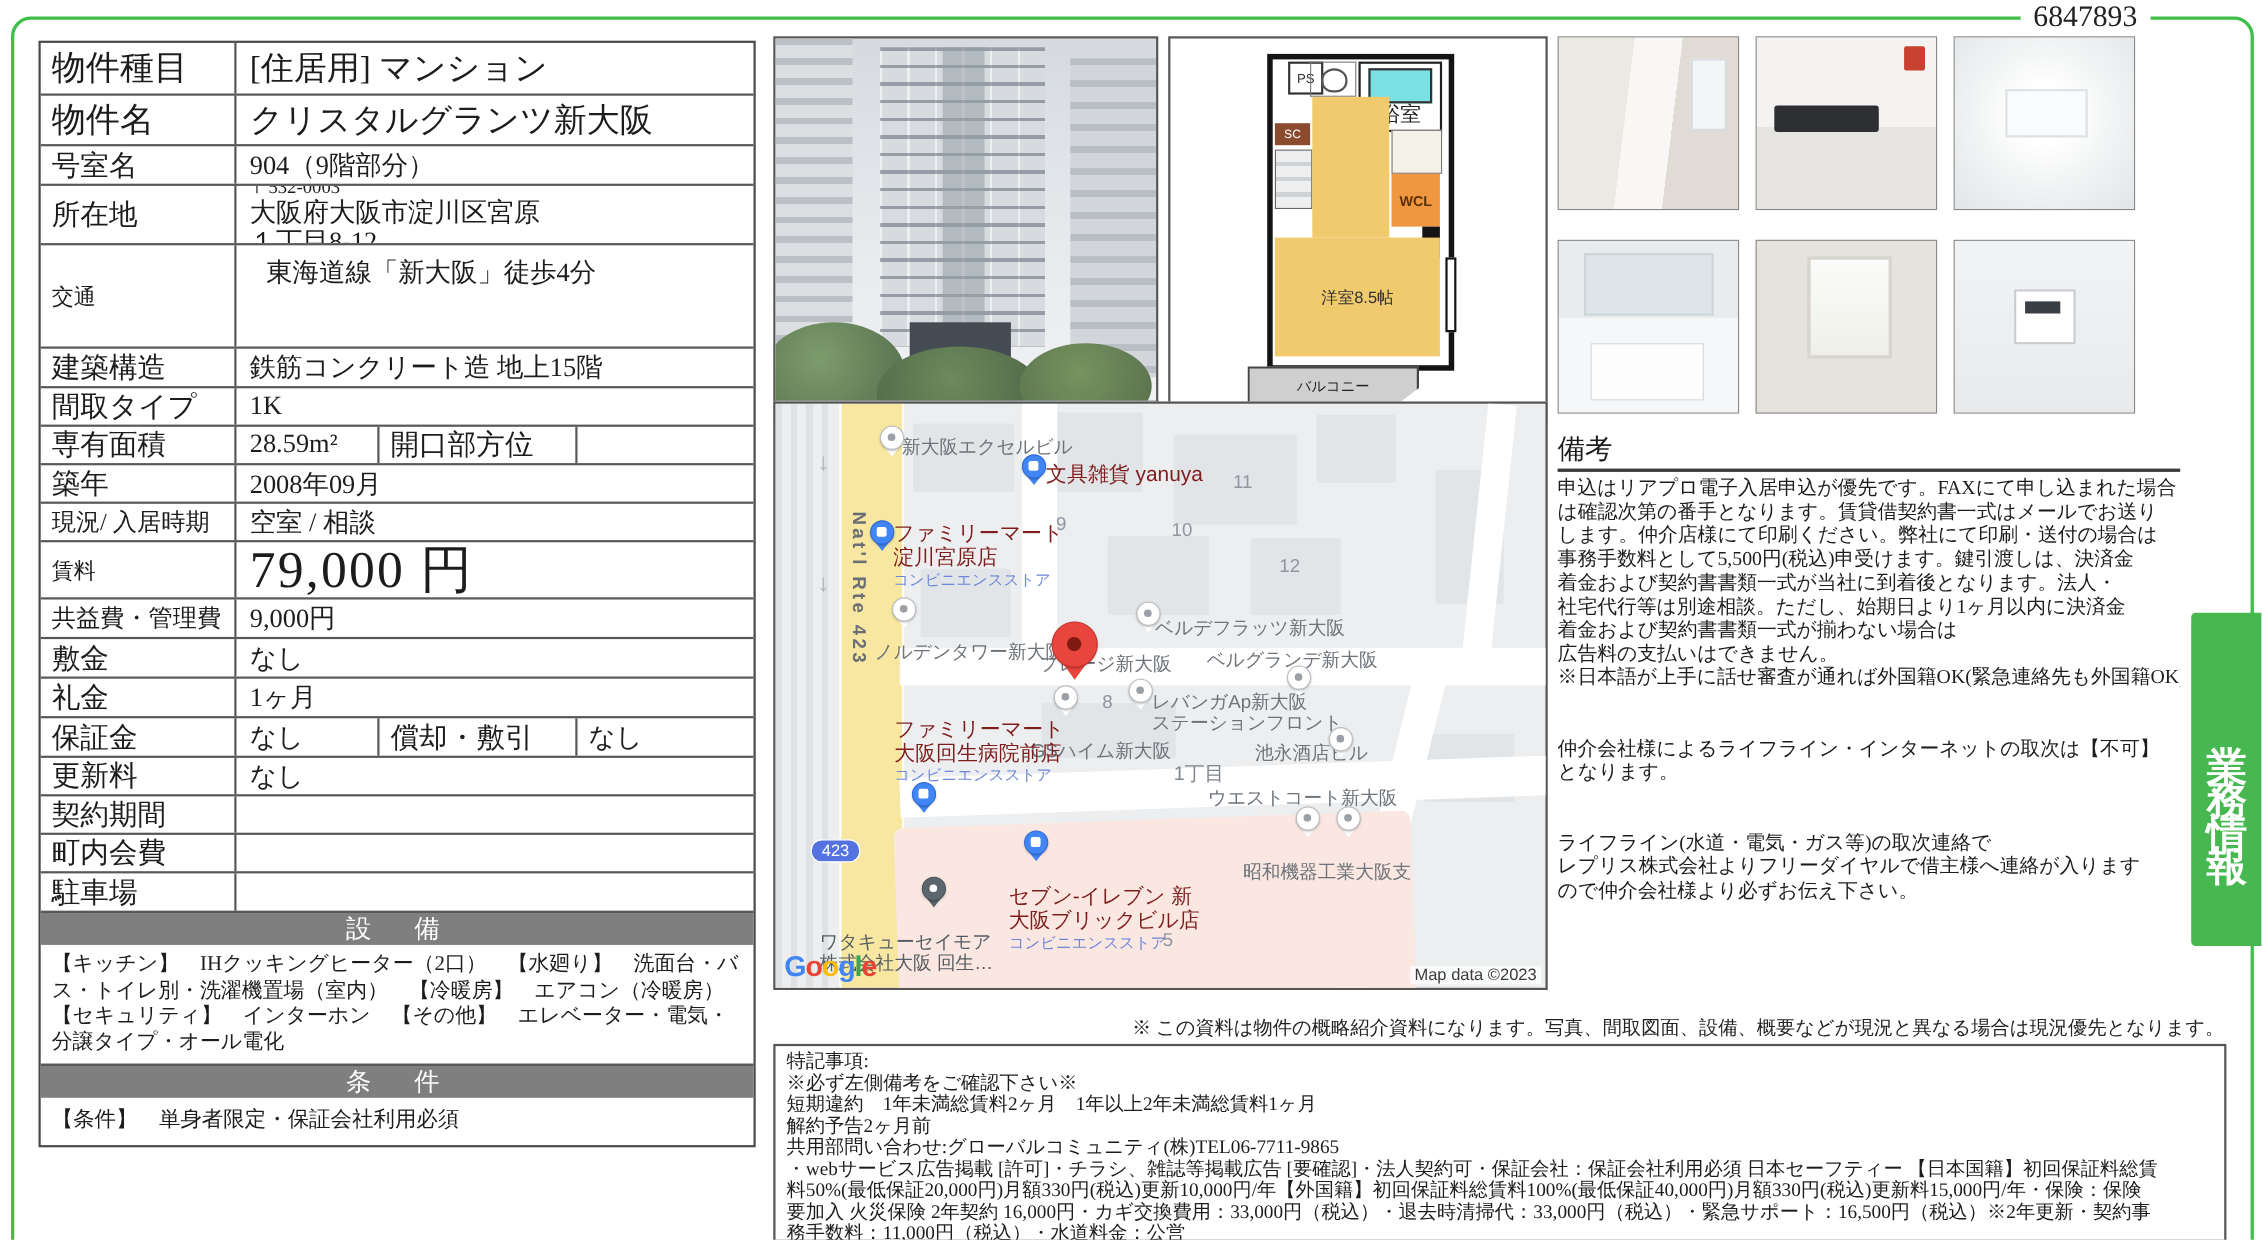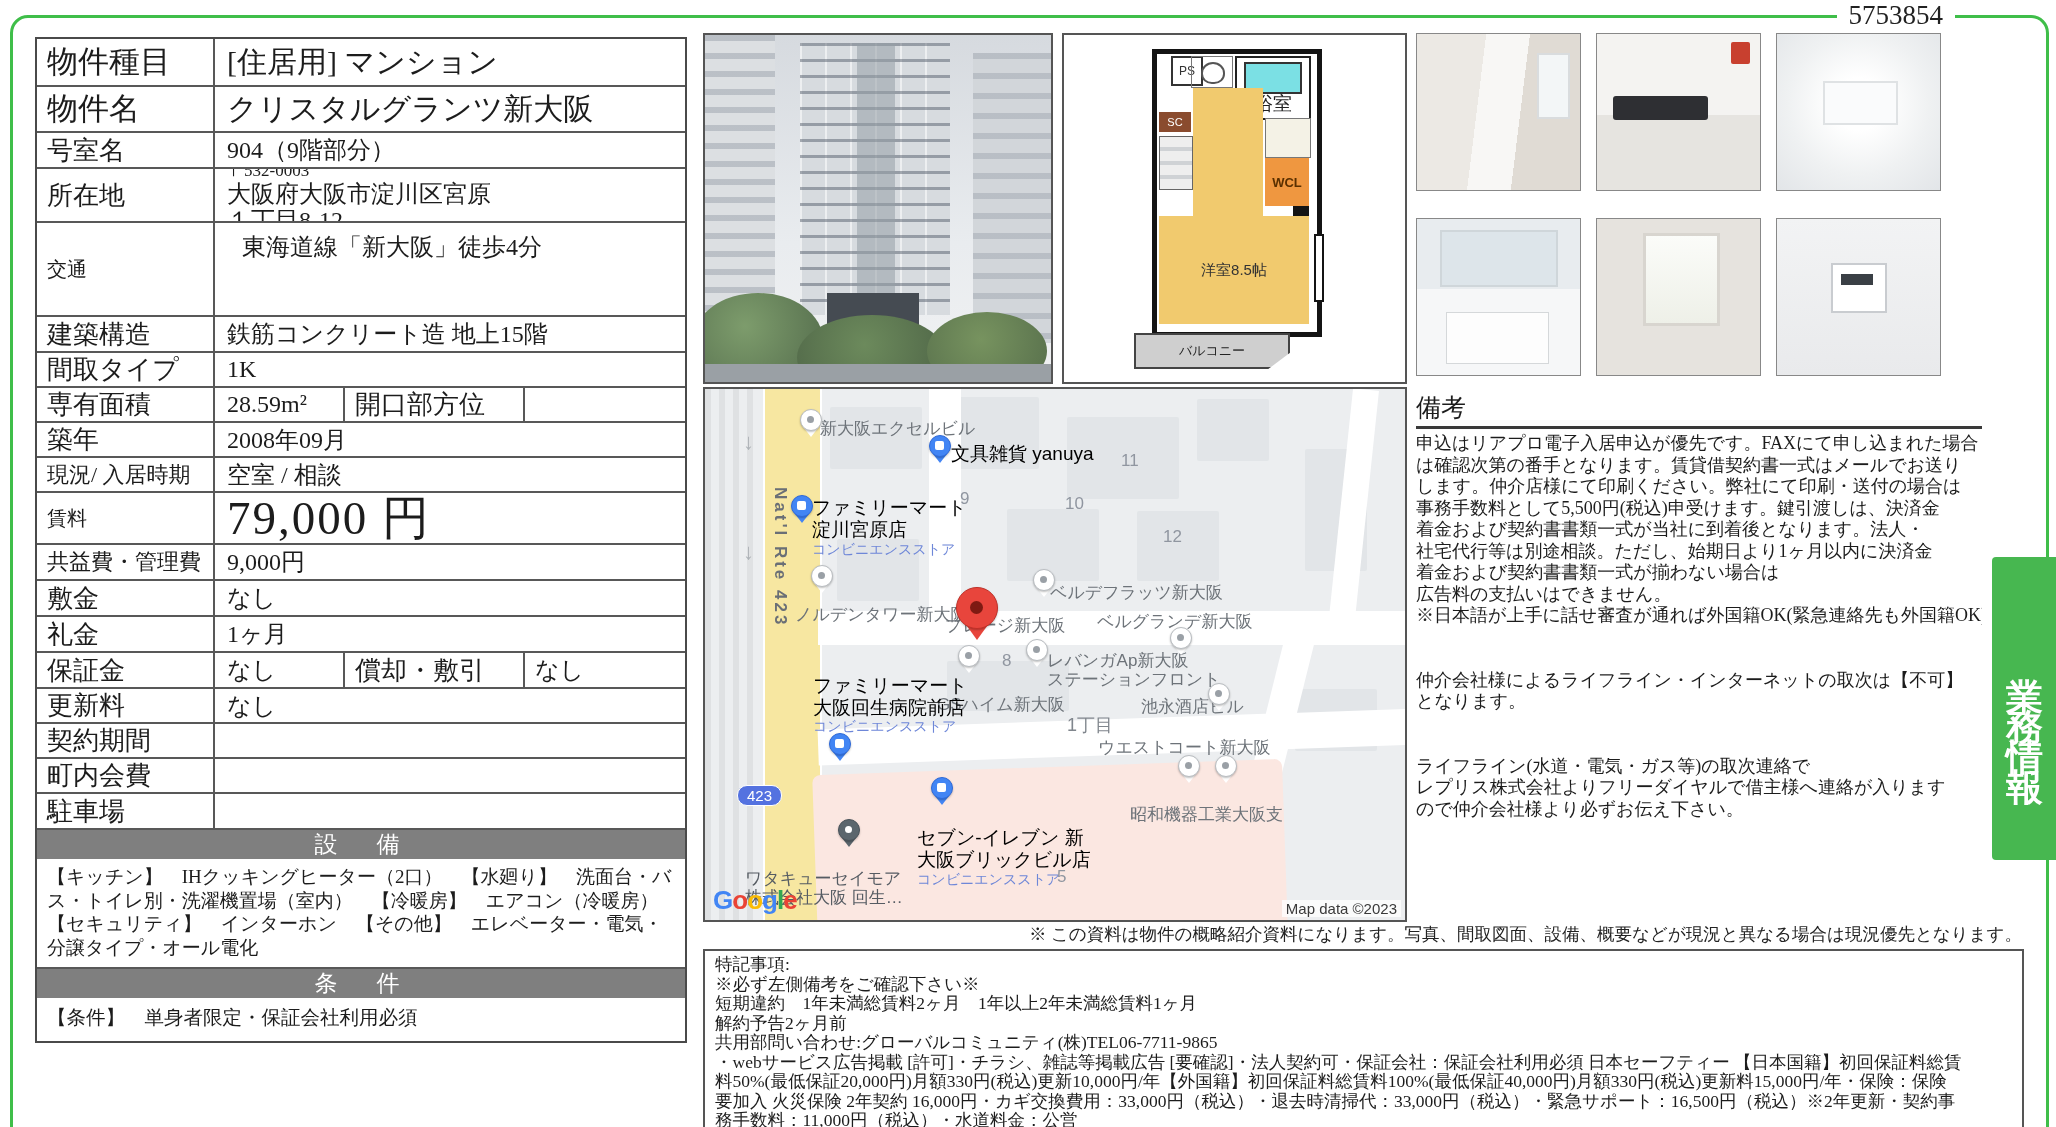--- a/index.html
+++ b/index.html
@@ -101,21 +101,21 @@
   .ph5::before{content:"";position:absolute;left:28%;top:9%;width:44%;height:56%;
                background:linear-gradient(#fbfcf9,#eef0e8);border:3px solid #d8d5cf;}
   .ph6{background:linear-gradient(180deg,#f2f3f4,#e9eaec);}
   .ph6::before{content:"";position:absolute;left:33%;top:28%;width:32%;height:30%;background:#fff;border:2px solid #c9ccd0;}
   .ph6::after{content:"";position:absolute;left:39%;top:35%;width:20%;height:7%;background:#3a3f45;}
   
   .bk{position:absolute;left:1416px;top:391px;width:566px;z-index:2;}
   .bk-title{font-size:25px;border-bottom:3px solid #3a3a3a;padding-bottom:2px;margin-bottom:4px;}
   .bk-line{font-size:18px;line-height:21.5px;min-height:21.5px;white-space:nowrap;overflow:hidden;}
   
-  .map{position:absolute;left:703px;top:387px;width:700px;height:531px;border:2px solid #555;
+  .map{position:absolute;left:703px;top:365px;width:700px;height:531px;border:2px solid #555;
        background:#eceef0;overflow:hidden;z-index:2;
        font-family:"Liberation Sans","DejaVu Sans",sans-serif;}
   .rail{position:absolute;left:0;top:0;width:55px;height:100%;
         background:repeating-linear-gradient(90deg,#dfe1e3 0 6px,#eceef0 6px 14px);}
   .road-y{position:absolute;left:58px;top:0;width:55px;height:100%;background:#f7e7a1;
           border-left:2px solid #fff;border-right:2px solid #fff;}
   .blk{position:absolute;background:#e2e5e8;border-radius:2px;}
   .bk1{left:125px;top:18px;width:92px;height:62px;}  .bk2{left:252px;top:8px;width:82px;height:72px;}
   .bk3{left:362px;top:28px;width:112px;height:82px;} .bk4{left:492px;top:10px;width:72px;height:62px;}
   .bk5{left:302px;top:120px;width:92px;height:72px;} .bk6{left:432px;top:122px;width:82px;height:70px;}
@@ -126,21 +126,21 @@
   .r1{left:113px;top:222px;width:590px;height:34px;}
   .r2{left:224px;top:0;width:32px;height:224px;}
   .r3{left:113px;top:330px;width:600px;height:36px;transform:rotate(-2deg);}
   .r4{left:545px;top:230px;width:30px;height:320px;transform:rotate(14deg);}
   .r5{left:636px;top:0;width:26px;height:230px;transform:rotate(6deg);}
   .pink{position:absolute;left:110px;top:378px;width:470px;height:170px;background:#fbe7e1;
         transform:rotate(-2deg);border-radius:8px;}
   .mlbl{position:absolute;white-space:pre-line;line-height:1.14;z-index:2;}
   .mlbl.g{color:#6d7379;font-size:17px;}
   .mlbl.gd{color:#565c63;font-size:17px;}
-  .mlbl.b{color:#000000;font-size:19px;}
+  .mlbl.b{color:#7f1d1d;font-size:19px;}
   .mlbl.bs{color:#6e87d8;font-size:14px;}
   .mlbl.num{color:#9096a0;font-size:17px;}
   .mlbl.area{color:#80868d;font-size:18px;}
   .mlbl.shield{background:#5472e0;color:#fff;font-size:15px;padding:1px 9px;border-radius:10px;border:1px solid #fff;}
   .mlbl.rte{writing-mode:vertical-rl;color:#6a6f76;font-weight:bold;font-size:17px;letter-spacing:3px;}
   .mlbl.arr{color:#aeb3b8;font-size:22px;}
   .pin{position:absolute;width:22px;z-index:3;}
   .pin .hd{width:20px;height:20px;border-radius:50%;background:#fff;border:1px solid #b9bdc1;
            box-shadow:0 1px 2px rgba(0,0,0,.25);position:relative;margin:0 auto;}
   .pin .hd::after{content:"";position:absolute;left:6px;top:6px;width:7px;height:7px;border-radius:50%;background:#9aa0a6;}
@@ -163,21 +163,21 @@
   
   .disc{position:absolute;left:703px;top:922px;width:1319px;text-align:right;font-size:17.5px;color:#222;z-index:2;}
   .notes{position:absolute;left:703px;top:949px;width:1297px;height:168px;border:2px solid #555;
          padding:4px 10px;z-index:2;background:#fff;}
   .nt-line{font-size:17.5px;line-height:19.5px;min-height:19.5px;white-space:nowrap;overflow:hidden;}
 </style>
 </head>
 <body>
 
 <div class="frame"></div>
-<div class="doc-number">5753854</div>
+<div class="doc-number">6847893</div>
 <div class="biz-tab">業務情報</div>
 
 <div class="ptable">
   <div>
 
       <div class="prow" style="height: 46px;">
         <div class="cell l">
           <span class="lblT lg">物件種目</span>
         </div>
         <div class="cell v1">

